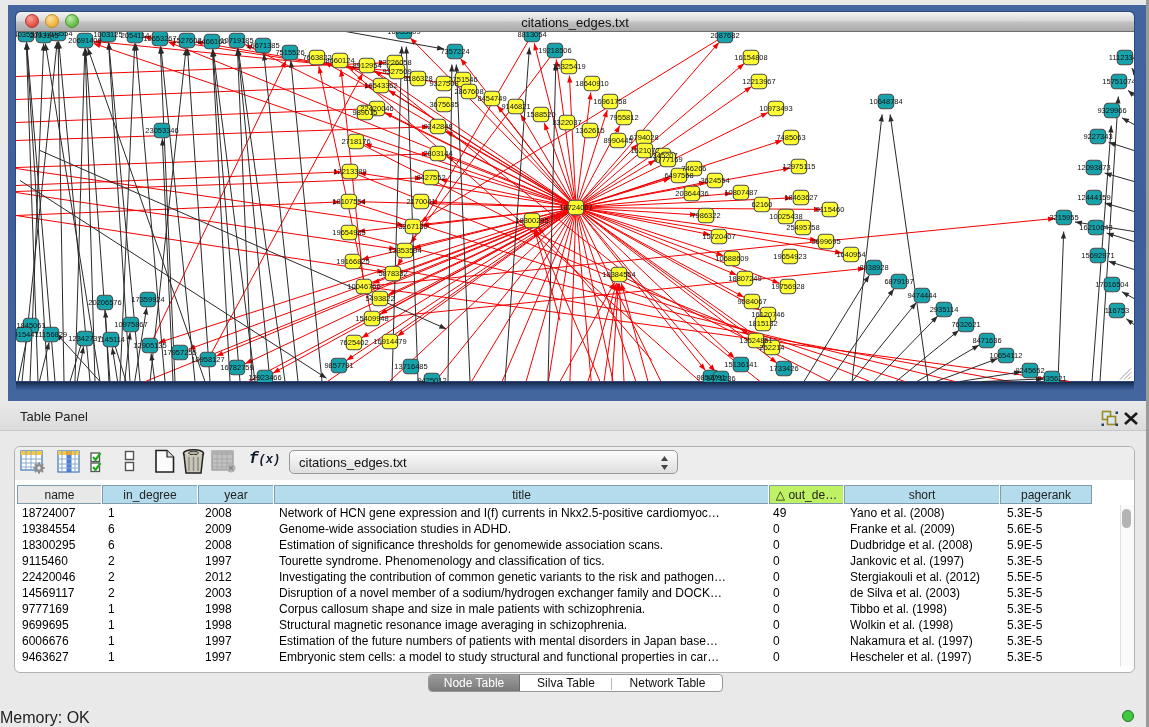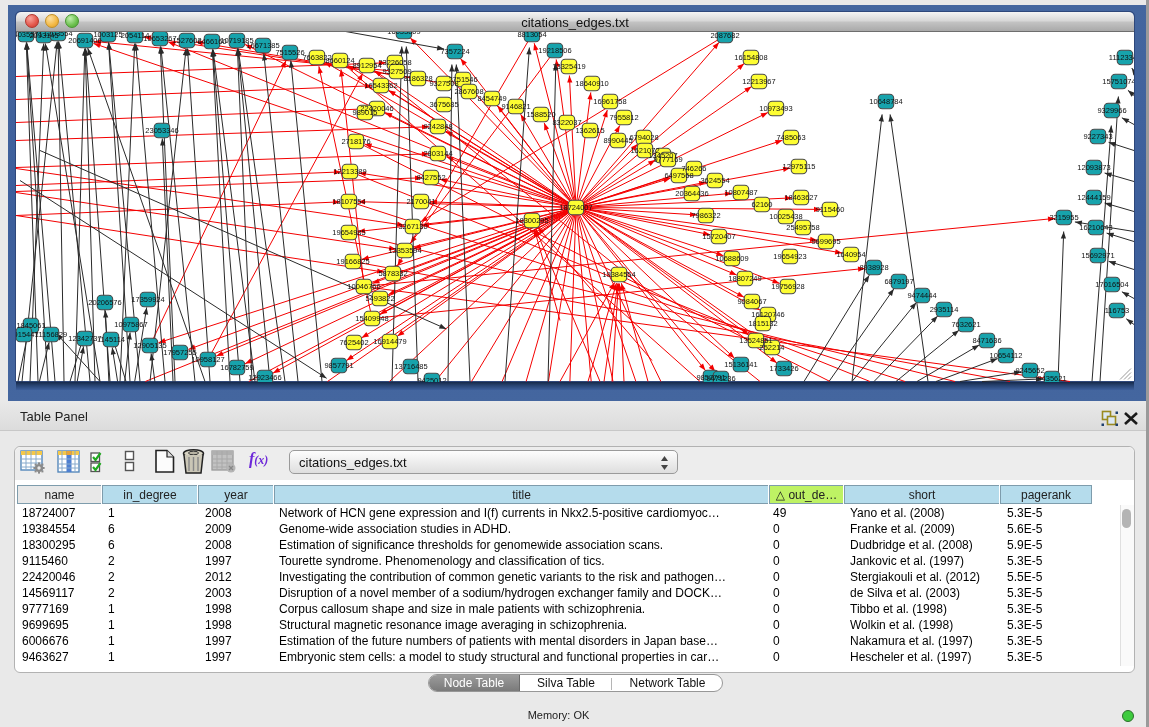--- a/index.html
+++ b/index.html
@@ -24,23 +24,23 @@
  background:#fff;border:1px solid #b2b2b2;border-radius:6px}
 .toolrow{position:absolute;left:15px;top:447px;width:1119px;height:33px;
  background:#ededed;border-radius:6px 6px 0 0}
 .hcell{position:absolute;top:485px;height:19px;border:1px solid #7e9cac;
  border-right:none;font-size:12px;color:#222;text-align:center;line-height:19px}
 .hdrend{position:absolute;left:1091px;top:485px;width:1px;height:19px;background:#7e9cac}
 .cell{position:absolute;font-size:12px;color:#000;white-space:nowrap;height:16px;line-height:16px}
 .sbtrack{position:absolute;left:1120px;top:505px;width:14px;height:161px;background:#fafafa;border-left:1px solid #e0e0e0}
 .sbthumb{position:absolute;left:1122px;top:509px;width:9px;height:19px;background:#b4b4b4;border-radius:5px}
 .tabs{position:absolute;left:428px;top:674px;width:295px;height:18px;border:1px solid #979797;
- border-radius:9px;background:#fff;overflow:hidden}
+ border-radius:4px;background:#fff;overflow:hidden}
 .seg{position:absolute;top:0;height:18px;font-size:12px;line-height:17px;text-align:center}
-.statustext{position:absolute;left:0;top:709px;width:1117px;text-align:center;font-size:11px;color:#222}
+.statustext{position:absolute;left:0;top:709px;width:1117px;text-align:left;font-size:16px;color:#222}
 .memdot{position:absolute;left:1122px;top:710px;width:12px;height:12px;border-radius:50%;
  background:#3ecb3e;border:1px solid #2c6e2c}
 .dd{position:absolute;left:289px;top:450px;width:389px;height:24px;border:1px solid #9a9a9a;
  border-radius:5px;background:linear-gradient(180deg,#fdfdfd,#dedede);font-size:13px;color:#111;
  line-height:23px;padding-left:9px}
 .icon{position:absolute}
 </style></head><body>
 <div class="desktop"></div>
 <div class="deskshadow"></div>
 <div class="titlebar">
@@ -764,21 +764,21 @@
  <path d="M8,9v14M12.5,9v14M17,9v14" stroke="#888" stroke-width="1.4"></path>
 </svg>
 <svg class="icon" style="left:211px;top:450px" width="26" height="24" viewBox="0 0 26 24">
  <rect x="1" y="1" width="21" height="19" fill="#c2c2c2" stroke="#9a9a9a" stroke-width="1.3"></rect>
  <rect x="1" y="1" width="21" height="4" fill="#b0b0b0"></rect>
  <path d="M1,9h21M1,13h21M1,17h21M6,1v19M11,1v19M16,1v19" stroke="#a8a8a8" stroke-width="1"></path>
  <circle cx="20" cy="18" r="4.5" fill="#b5b5b5"></circle>
  <path d="M18,16l4,4M22,16l-4,4" stroke="#888" stroke-width="1.4"></path>
 </svg>
 <div style="position:absolute;left:249px;top:450px;font-size:16px;font-style:italic;
- font-family:Liberation Serif, serif;font-weight:bold;color:#6d28d9">f<span style="font-size:12px">(x)</span></div>
+ font-family:Liberation Mono, monospace;font-weight:bold;color:#0f172a">f<span style="font-size:12px">(x)</span></div>
 <div class="dd">citations_edges.txt
  <svg style="position:absolute;right:8px;top:4px" width="9" height="16" viewBox="0 0 9 16">
  <path d="M4.5,1 L8,6 L1,6 Z" fill="#444"></path>
       <path d="M4.5,15 L8,10 L1,10 Z" fill="#444"></path>
     </svg>
 </div>
 <div class="hcell" style="left:17px;width:84px;background:#e8e8e8">name</div>
 <div class="hcell" style="left:102px;width:95px;background:#b5dcec">in_degree</div>
 <div class="hcell" style="left:198px;width:75px;background:#b5dcec">year</div>
 <div class="hcell" style="left:274px;width:494px;background:#b5dcec">title</div>

